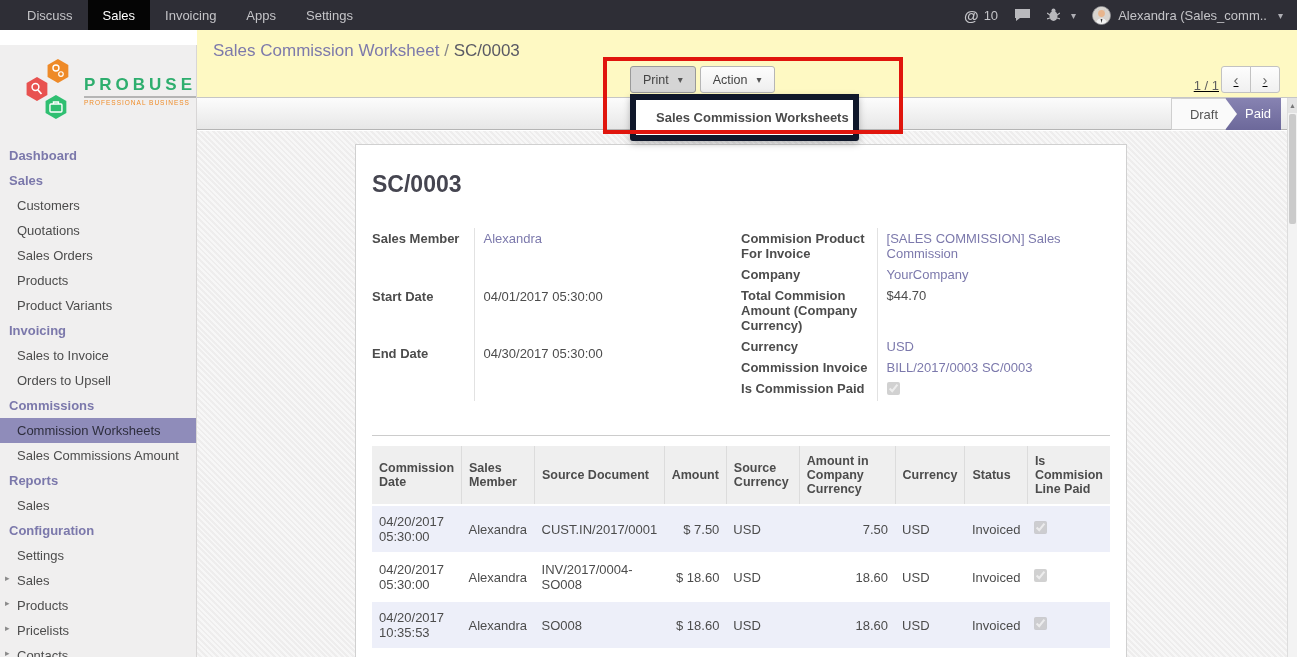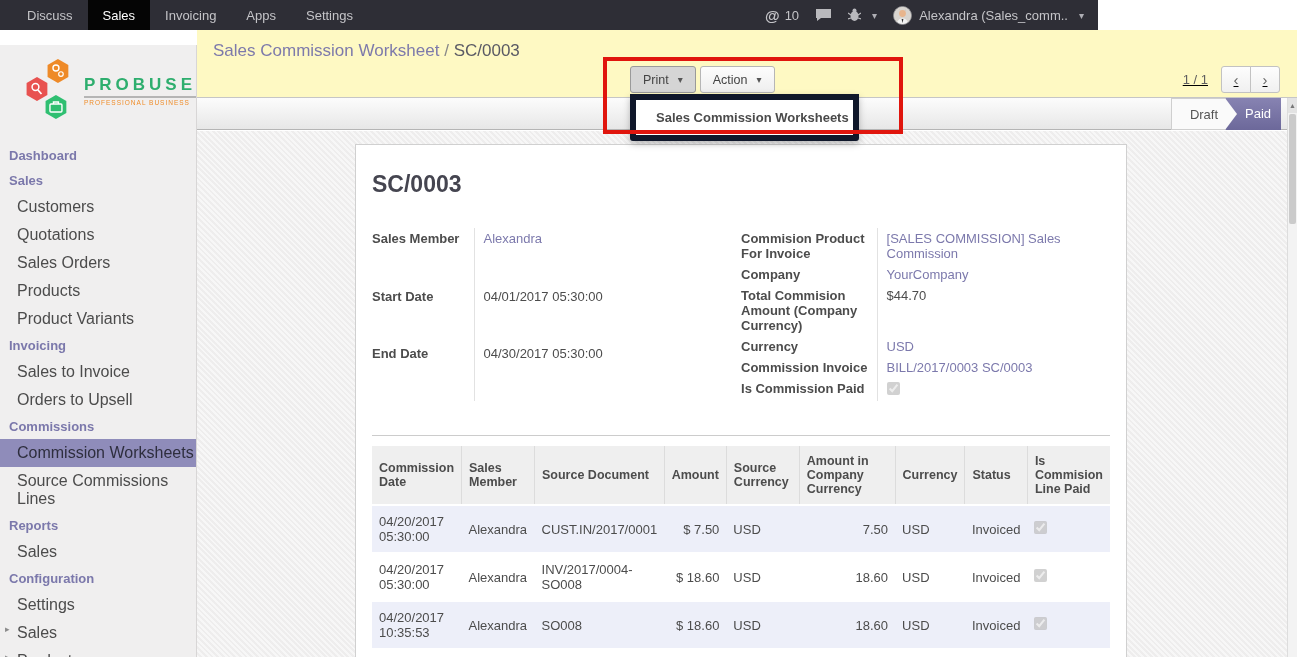--- a/index.html
+++ b/index.html
@@ -1,20 +1,20 @@
 <!DOCTYPE html>
 <html><head>
 <meta charset="utf-8">
 <style>
   * { margin:0; padding:0; box-sizing:border-box; }
   html,body { width:1297px; height:657px; overflow:hidden;
     font-family:"Liberation Sans", sans-serif; background:#fff; }
 
   
-  .topbar { position:absolute; left:0; top:0; width:1098px; height:30px;
+  .topbar { position:absolute; left:0; top:0; width:1297px; height:30px;
     background:#2e2e36; display:flex; align-items:stretch; z-index:40; }
   .topbar-menus { display:flex; align-items:stretch; margin-left:12px; }
   .top-menu { color:#c4c4c8; font-size:13px; padding:0 15px; display:flex;
     align-items:center; cursor:pointer; }
   .top-menu.active { background:#050505; color:#fff; }
   .topbar-right { margin-left:auto; display:flex; align-items:center; gap:16px;
     padding-right:14px; color:#c4c4c8; font-size:13px; }
   .mention { display:flex; align-items:center; gap:5px; }
   .mention .at { font-size:15px; font-weight:bold; }
   .icon-svg { display:block; }
@@ -26,21 +26,21 @@
   
   .sidebar { position:absolute; left:0; top:45px; width:197px; bottom:0;
     background:#f0efef; border-right:1px solid #d8d6d6; overflow:hidden; }
   .logo-box { padding:12px 0 20px 22px; display:flex; align-items:center; }
   .logo-text { margin-left:6px; }
   .logo-name { color:#2eae6e; font-weight:bold; font-size:17px; letter-spacing:4px; }
   .logo-tagline { color:#ef8d2a; font-size:6.5px; letter-spacing:1px;
     border-top:2px solid #b5b5b5; padding-top:1px; margin-top:1px; }
   .side-section-title { color:#7b78ab; font-weight:bold; font-size:13px;
     padding:5px 0 5px 9px; cursor:pointer; }
-  .side-item { color:#4c4c4c; font-size:16px; padding:5px 0 5px 17px;
+  .side-item { color:#4c4c4c; font-size:13px; padding:5px 0 5px 17px;
     cursor:pointer; position:relative; }
   .side-item.selected { background:#8f8cba; color:#2e2e3e; }
   .side-item.expandable::before { content:"\25B8"; position:absolute; left:5px;
     top:5px; font-size:9px; color:#8a8a8a; }
 
   
   .content { position:absolute; left:197px; top:30px; right:0; bottom:0; }
   .ctl-header { position:relative; height:68px; background:#fef9c3;
     border-bottom:1px solid #c6c6c6; }
   .breadcrumb { position:absolute; left:16px; top:11px; font-size:17px; }
@@ -53,21 +53,21 @@
     border-radius:3px; margin-right:4px; display:flex; align-items:center;
     gap:5px; cursor:pointer; font-family:"Liberation Sans",sans-serif; }
   .o-btn.pressed { background:#d5d5d5; border-color:#9a9a9a; }
   .o-btn .caret { color:#555; }
   .dropdown-menu { position:absolute; left:433px; top:64px; width:229px;
     background:#fff; border:6px solid #0f172a; border-radius:0 0 3px 3px;
     box-shadow:0 3px 7px rgba(0,0,0,0.25); z-index:25; padding:6px 0; }
   .dropdown-item { font-size:13px; font-weight:bold; color:#4a4a4a;
     padding:4px 12px 4px 20px; white-space:nowrap; cursor:pointer; }
   .pager { position:absolute; right:17px; top:36px; height:27px; display:flex;
-    align-items:center; gap:13px;text-decoration:underline; }
+    align-items:flex-end; gap:2px;text-decoration:underline; }
   .pager-count { font-size:13px; color:#5f5f5f; }
   .pager-btns { display:flex; }
   .pager-btn { width:30px; height:27px; border:1px solid #c2c2c2;
     background:linear-gradient(#fdfdfd,#f0f0f0); color:#666; font-size:15px;
     display:flex; align-items:center; justify-content:center; cursor:pointer; }
   .pager-btn.prev { border-radius:3px 0 0 3px; }
   .pager-btn.next { border-radius:0 3px 3px 0; margin-left:-1px; }
 
   .statusbar { position:relative; height:32px;
     background:linear-gradient(#fcfcfc,#e7e7e7); border-bottom:1px solid #b5b5b5; }
@@ -198,21 +198,21 @@
   <div class="side-item">Sales Orders</div>
   <div class="side-item">Products</div>
   <div class="side-item">Product Variants</div>
 
   <div class="side-section-title">Invoicing</div>
   <div class="side-item">Sales to Invoice</div>
   <div class="side-item">Orders to Upsell</div>
 
   <div class="side-section-title">Commissions</div>
   <div class="side-item selected">Commission Worksheets</div>
-  <div class="side-item">Source Commissions Lines</div>
+  <div class="side-item">Sales Commissions Amount</div>
 
   <div class="side-section-title">Reports</div>
   <div class="side-item">Sales</div>
 
   <div class="side-section-title">Configuration</div>
   <div class="side-item">Settings</div>
   <div class="side-item expandable">Sales</div>
   <div class="side-item expandable">Products</div>
   <div class="side-item expandable">Pricelists</div>
   <div class="side-item expandable">Contacts</div>

